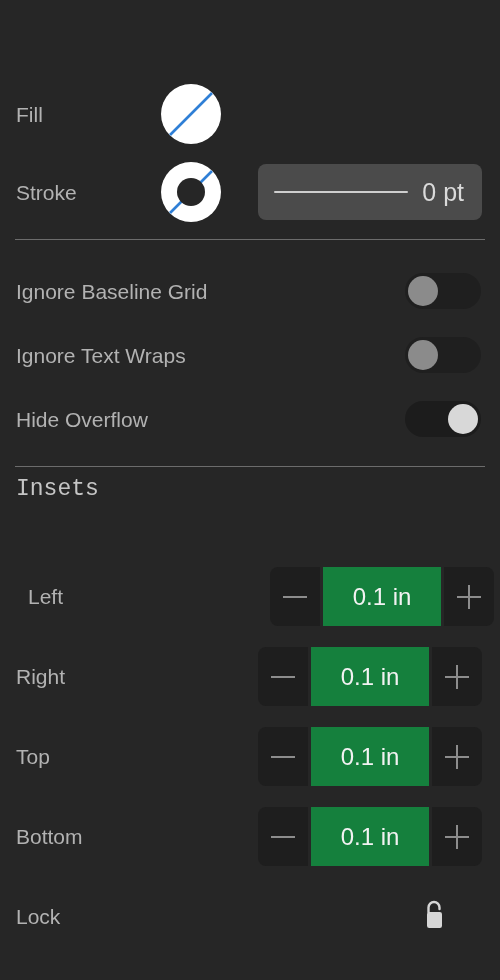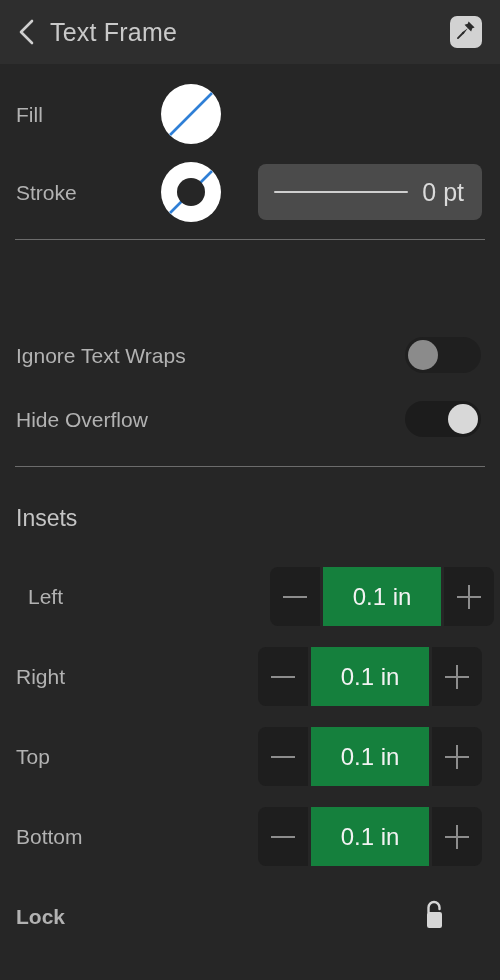--- a/index.html
+++ b/index.html
@@ -125,38 +125,20 @@
   
   .lock-icon {
     position:absolute; left:421px; width:28px; height:34px; cursor:pointer;
   }
 </style>
 </head>
 <body>
 
 <div class="panel">
 
-  <div class="header">
-    <div class="back-btn">
-      <span>
-        <svg width="20" height="32" viewBox="0 0 20 32">
-          <polyline points="15,5 4,16 15,27" fill="none" stroke="#cfcfcf" stroke-width="2.6" stroke-linecap="round" stroke-linejoin="round"></polyline>
-        </svg>
-      </span>
-    </div>
-    <div class="header-title">Text Frame</div>
-    <div class="pin-btn">
-      <span>
-        <svg width="22" height="22" viewBox="0 0 24 24">
-          <path d="M14.8 2.6 L21.4 9.2 L18.9 10.1 L17.6 13.6 L14.0 10.0 L9.2 16.5 L7.5 14.8 L14.0 10.0 L10.4 6.4 L13.9 5.1 Z" fill="#2b2b2b"></path>
-          <path d="M9.0 15.0 L3.2 20.8" stroke="#2b2b2b" stroke-width="2" stroke-linecap="round"></path>
-        </svg>
-      </span>
-    </div>
-  </div>
 
   <div class="row" style="top:83px;height:62px;">
     <div class="row-label">Fill</div>
     <div class="swatch-wrap">
       <div class="swatch">
         <svg width="62" height="62" viewBox="0 0 62 62">
           <circle cx="31" cy="31" r="30" fill="#ffffff"></circle>
           <line x1="10" y1="52" x2="52" y2="10" stroke="#2f7fd6" stroke-width="2.6"></line>
         </svg>
       </div>
@@ -176,38 +158,44 @@
     </div>
   </div>
 
   <div class="stroke-field">
     <div class="stroke-line"></div>
     <div class="stroke-value">0 pt</div>
   </div>
 
   <div class="divider" style="top:239px;"></div>
 
+  <div class="row" style="top:273px;height:36px;">
+    <div class="row-label">Ignore Baseline Grid</div>
+    <div class="toggle off" style="top:0;">
+      <div class="knob"></div>
+    </div>
+  </div>
 
   <div class="row" style="top:337px;height:36px;">
     <div class="row-label">Ignore Text Wraps</div>
     <div class="toggle off" style="top:0;">
       <div class="knob"></div>
     </div>
   </div>
 
   <div class="row" style="top:401px;height:36px;">
     <div class="row-label">Hide Overflow</div>
     <div class="toggle on" style="top:0;">
       <div class="knob"></div>
     </div>
   </div>
 
   <div class="divider" style="top:466px;"></div>
 
-  <div class="section-title" style="top:507px;">Insets</div>
+  <div class="section-title" style="top:478px;font-family:Liberation Mono, monospace;">Insets</div>
 
   <div class="row" style="top:567px;height:59px;margin-left:12px;">
     <div class="row-label">Left</div>
     <div class="stepper" style="top:0;">
       <div class="seg-minus">
         <span class="sign">
             <i class="h"></i>
           </span>
       </div>
       <div class="seg-value">0.1 in</div>
@@ -267,21 +255,21 @@
       <div class="seg-value">0.1 in</div>
       <div class="seg-plus">
         <span class="sign">
             <i class="h"></i>
             <i class="v"></i>
           </span>
       </div>
     </div>
   </div>
 
-  <div class="row" style="top:898px;height:36px;font-weight:bold;">
+  <div class="row" style="top:898px;height:36px;">
     <div class="row-label" style="top:8px;">Lock</div>
     <div class="lock-icon" style="top:0;">
       <svg width="28" height="34" viewBox="0 0 28 34">
         <path d="M7.5 14 V9.5 a5.5 5.5 0 0 1 11 0 V11" fill="none" stroke="#d6d6d6" stroke-width="2.4" stroke-linecap="round"></path>
         <rect x="6" y="14" width="15" height="16" rx="2.2" fill="#d6d6d6"></rect>
       </svg>
     </div>
   </div>
 
 </div>

